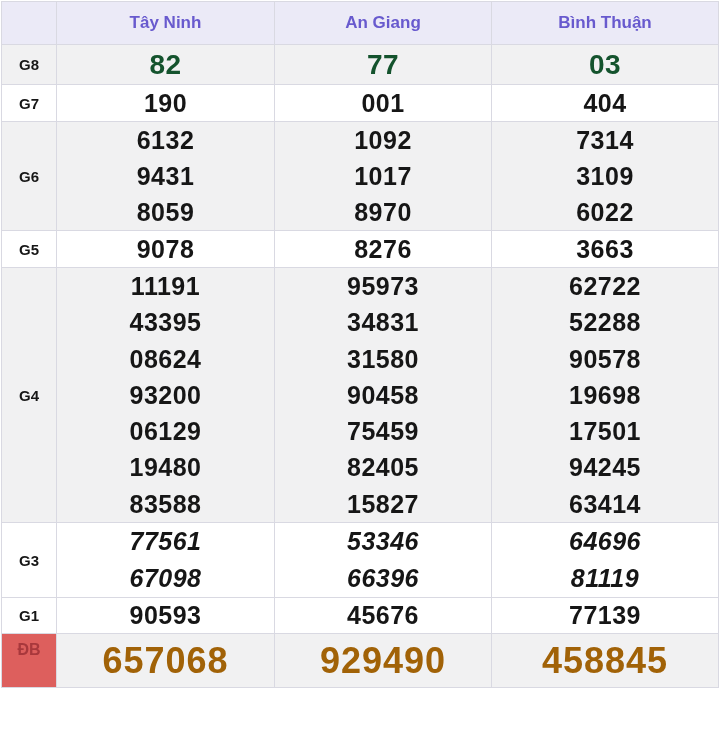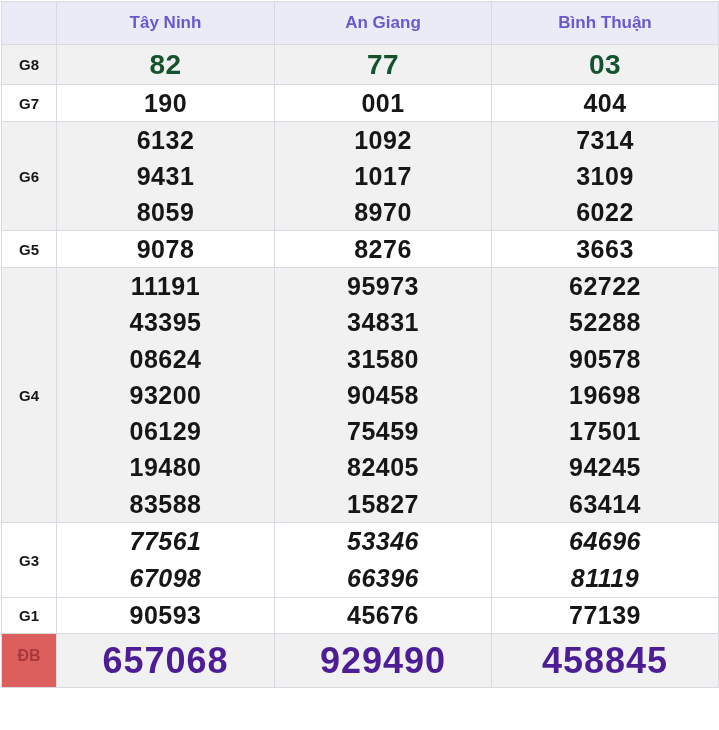--- a/index.html
+++ b/index.html
@@ -61,27 +61,27 @@
   .row-6 td { height: 36px; }
   .row-7 td { height: 35px; }
   .row-8 td { height: 54px; }
 
   .row-2 .num { line-height: 36px; }
   .row-4 .num { line-height: 36.3px; }
   .row-5 .num { line-height: 37px; font-style: italic; }
 
   
   tr.hl-red .num { color: #14532d; font-size: 28px; }
-  tr.hl-red-large .num { color: #4c1d95; font-size: 36px; letter-spacing: 1px; }
+  tr.hl-red-large .num { color: #a16207; font-size: 36px; letter-spacing: 1px; }
 
   
   td.db-label {
     background: #dd5f5d !important;
     vertical-align: top;
-    padding-top: 13px;
+    padding-top: 7px;
   }
   td.db-label span { color: #a8383c; font-size: 16px; }
 
   
   .watermark {
     position: absolute;
     left: 7px; top: 688px;
     width: 330px; height: 36px;
     color: #ffffff;
     font-size: 30px;

